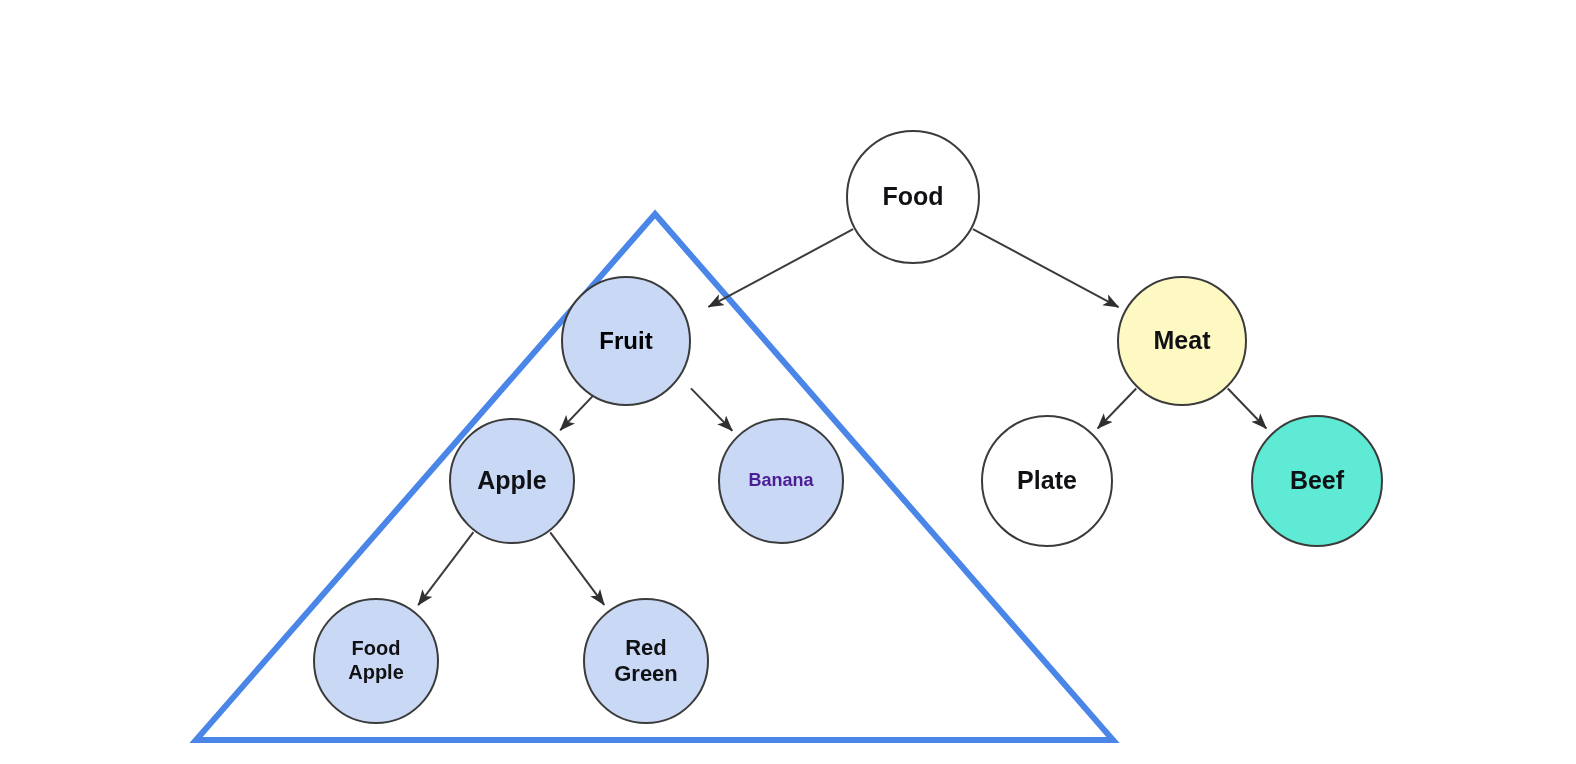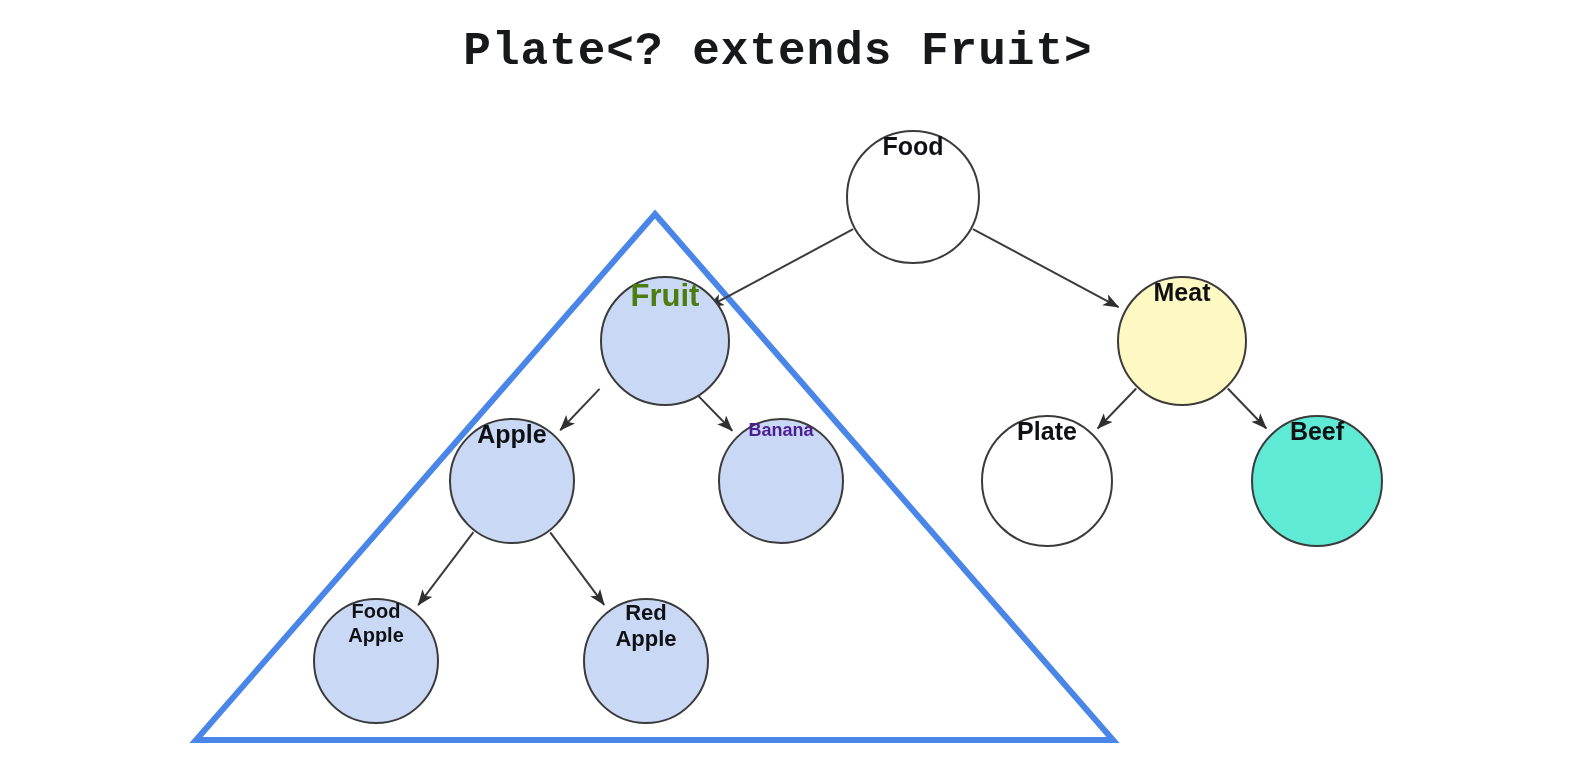--- a/index.html
+++ b/index.html
@@ -39,20 +39,21 @@
     left: 0; top: 0;
     width: 1576px;
     height: 764px;
   }
   .node {
     position: absolute;
     border-radius: 50%;
     box-sizing: border-box;
     border: 2px solid #22c55e;
     display: flex;
+    align-items: center;
     justify-content: center;
     text-align: center;
     color: #101114;
     font-weight: bold;
     line-height: 1.18;
     white-space: pre-line;
     background: #ffffff;
   }
   .node.highlight {
     background: #c9d9f5;
@@ -60,21 +61,20 @@
   .node-label {
     display: block;
     pointer-events: none;
   }
 </style>
 </head>
 <body>
 
 <div id="stage">
 
-  <div id="diagram-title">Plate&lt;? extends Fruit&gt;</div>
 
   <svg id="highlight-layer" viewBox="0 0 1576 764" xmlns="http://www.w3.org/2000/svg">
       <polygon points="655,214 1113,740 196,740" fill="none" stroke="#4a86e8" stroke-width="6" stroke-linejoin="miter"></polygon>
     </svg>
 
   <svg id="edges-layer" viewBox="0 0 1576 764" xmlns="http://www.w3.org/2000/svg">
     <defs>
       <marker id="arrowhead" markerWidth="9" markerHeight="9" refX="7.6" refY="3.1" orient="auto" markerUnits="strokeWidth">
         <path d="M0,0 L8,3.1 L0,6.2 L1.9,3.1 Z" fill="#2f2f2f"></path>
       </marker>
@@ -86,25 +86,25 @@
         <line x1="690.9878551613745" y1="388.340439136709" x2="732.2250021015726" y2="430.7904433398541" stroke="#3b3b3b" stroke-width="2" marker-end="url(#arrowhead)"></line>
         <line x1="1136.1870523414407" y1="388.5097234977652" x2="1097.671896652649" y2="428.45136643429" stroke="#3b3b3b" stroke-width="2" marker-end="url(#arrowhead)"></line>
         <line x1="1227.8129476585593" y1="388.5097234977652" x2="1266.328103347351" y2="428.45136643429" stroke="#3b3b3b" stroke-width="2" marker-end="url(#arrowhead)"></line>
         <line x1="473.4186822921157" y1="532.0635087310234" x2="418.19831624299843" y2="605.1492873254432" stroke="#3b3b3b" stroke-width="2" marker-end="url(#arrowhead)"></line>
         <line x1="550.2172259423139" y1="532.3365721613172" x2="604.1999091255941" y2="604.8506241985593" stroke="#3b3b3b" stroke-width="2" marker-end="url(#arrowhead)"></line>
       </g>
   </svg>
 
   <div id="nodes-layer">
       <div class="node" style="left: 846px; top: 130px; width: 134px; height: 134px; font-size: 25px; background: rgb(255, 255, 255); border-color: rgb(59, 59, 59); color: rgb(16, 17, 20);"><span class="node-label">Food</span></div>
-      <div class="node highlight" style="left: 600px; top: 276px; width: 130px; height: 130px; font-size: 31px; background: rgb(201, 217, 245); border-color: rgb(59, 59, 59); color: #4d7c0f;"><span class="node-label">Fruit</span></div>
+      <div class="node highlight" style="left: 561px; top: 276px; width: 130px; height: 130px; font-size: 24px; background: rgb(201, 217, 245); border-color: rgb(59, 59, 59); color: #000000;"><span class="node-label">Fruit</span></div>
       <div class="node" style="left: 1117px; top: 276px; width: 130px; height: 130px; font-size: 25px; background: #fef9c3; border-color: rgb(59, 59, 59); color: rgb(16, 17, 20);"><span class="node-label">Meat</span></div>
       <div class="node highlight" style="left: 449px; top: 418px; width: 126px; height: 126px; font-size: 25px; background: rgb(201, 217, 245); border-color: rgb(59, 59, 59); color: rgb(16, 17, 20);"><span class="node-label">Apple</span></div>
       <div class="node highlight" style="left: 718px; top: 418px; width: 126px; height: 126px; font-size: 18px; background: rgb(201, 217, 245); border-color: rgb(59, 59, 59); color: #4c1d95;"><span class="node-label">Banana</span></div>
       <div class="node" style="left: 981px; top: 415px; width: 132px; height: 132px; font-size: 25px; background: rgb(255, 255, 255); border-color: rgb(59, 59, 59); color: rgb(16, 17, 20);"><span class="node-label">Plate</span></div>
       <div class="node" style="left: 1251px; top: 415px; width: 132px; height: 132px; font-size: 25px; background: #5eead4; border-color: rgb(59, 59, 59); color: rgb(16, 17, 20);"><span class="node-label">Beef</span></div>
       <div class="node highlight" style="left: 313px; top: 598px; width: 126px; height: 126px; font-size: 20px; background: rgb(201, 217, 245); border-color: rgb(59, 59, 59); color: rgb(16, 17, 20);"><span class="node-label">Food
 Apple</span></div>
       <div class="node highlight" style="left: 583px; top: 598px; width: 126px; height: 126px; font-size: 22px; background: rgb(201, 217, 245); border-color: rgb(59, 59, 59); color: rgb(16, 17, 20);"><span class="node-label">Red
-Apple</span></div>
+Green</span></div>
     </div>
 
 </div>
 
 </body></html>

